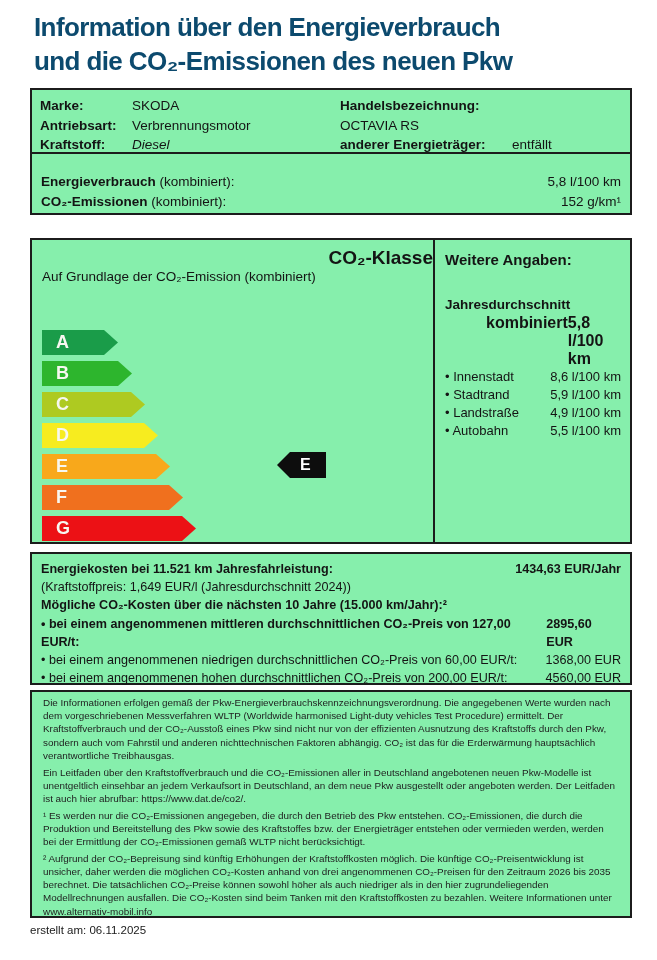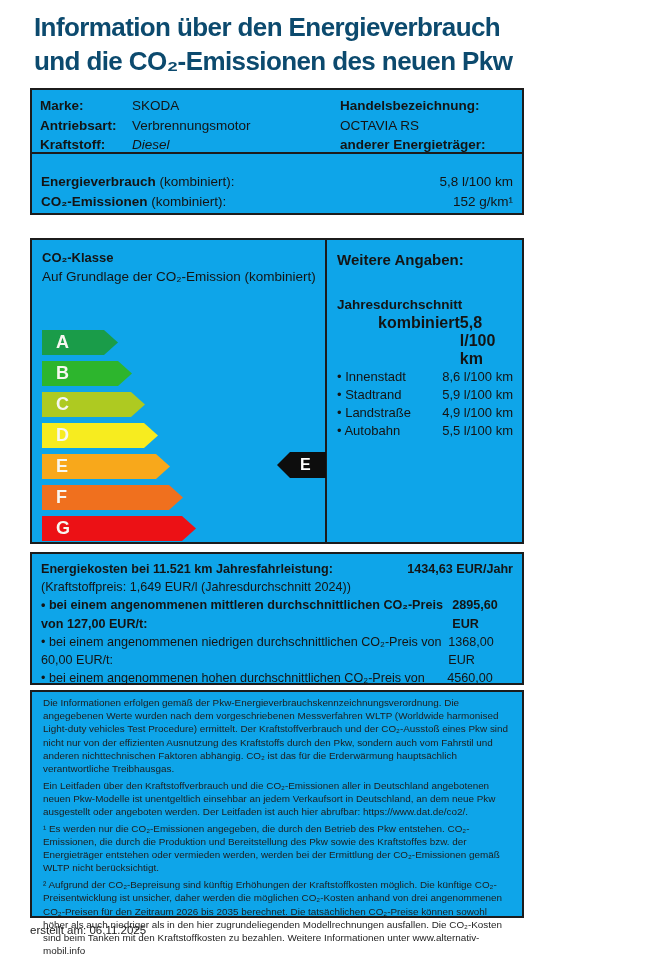--- a/index.html
+++ b/index.html
@@ -6,38 +6,38 @@
   body{
     width:657px;height:960px;background:#ffffff;color:#141414;
     font-family:"Liberation Sans","DejaVu Sans",sans-serif;
     position:relative;overflow:hidden;
   }
   .page-title{
     position:absolute;left:34px;top:10px;width:590px;
     font-size:26px;line-height:34px;font-weight:bold;letter-spacing:-0.6px;color:#0c4a6e;
   }
   .box{
-    position:absolute;left:30px;width:494px;border:2px solid #1c1c1c;
-    box-sizing:border-box;background:#0ea5e9;
+    position:absolute;left:30px;width:602px;border:2px solid #1c1c1c;
+    box-sizing:border-box;background:#86efac;
   }
   
   #info-box{top:88px;height:72px;padding:6px 8px;font-size:13.5px;line-height:19.5px;display:flex;}
   .info-col-left{width:300px;}
   .info-col-right{flex:1;}
   .info-label{display:inline-block;width:92px;font-weight:bold;}
   .info-label-wide{display:inline-block;width:172px;font-weight:bold;}
   .italic{font-style:italic;}
   .bold{font-weight:bold;}
   
   #consumption-box{top:152px;height:63px;padding:18px 9px;font-size:13.5px;line-height:19.5px;}
   .flex-row{display:flex;justify-content:space-between;}
   
   #class-box{top:238px;height:306px;display:flex;padding:0;}
   .class-left{flex:1;position:relative;border-right:2px solid #1c1c1c;box-sizing:border-box;}
-  .class-head{padding:8px 0 0 10px;font-size:13px;font-weight:bold;line-height:19px;}
+  .class-head{padding:8px 0 0 10px;font-size:19px;font-weight:bold;line-height:19px;text-align:right;}
   .class-sub{padding:1px 0 0 10px;font-size:13.5px;line-height:18px;}
   .class-arrow{
     position:absolute;left:10px;height:25px;
     clip-path:polygon(0 0,calc(100% - 14px) 0,100% 50%,calc(100% - 14px) 100%,0 100%);
     display:flex;align-items:center;color:#f7f7f0;
     font-size:18px;font-weight:bold;padding-left:14px;box-sizing:border-box;
   }
   .class-marker{
     position:absolute;left:245px;top:212px;width:49px;height:26px;background:#0d0d0d;
     clip-path:polygon(13px 0,100% 0,100% 100%,13px 100%,0 50%);
@@ -156,20 +156,24 @@
 <div class="box" id="costs-box">
   <div class="flex-row bold">
     <span>Energiekosten bei 11.521 km Jahresfahrleistung:</span>
       <span>1434,63 EUR/Jahr</span>
   </div>
   <div class="flex-row">
     <span>(Kraftstoffpreis: 1,649 EUR/l (Jahresdurchschnitt 2024))</span>
       <span></span>
   </div>
   <div class="flex-row bold">
+    <span>Mögliche CO₂-Kosten über die nächsten 10 Jahre (15.000 km/Jahr):²</span>
+      <span></span>
+  </div>
+  <div class="flex-row bold">
     <span>• bei einem angenommenen mittleren durchschnittlichen CO₂-Preis von 127,00 EUR/t:</span>
       <span>2895,60 EUR</span>
   </div>
   <div class="flex-row">
     <span>• bei einem angenommenen niedrigen durchschnittlichen CO₂-Preis von 60,00 EUR/t:</span>
       <span>1368,00 EUR</span>
   </div>
   <div class="flex-row">
     <span>• bei einem angenommenen hohen durchschnittlichen CO₂-Preis von 200,00 EUR/t:</span>
       <span>4560,00 EUR</span>

